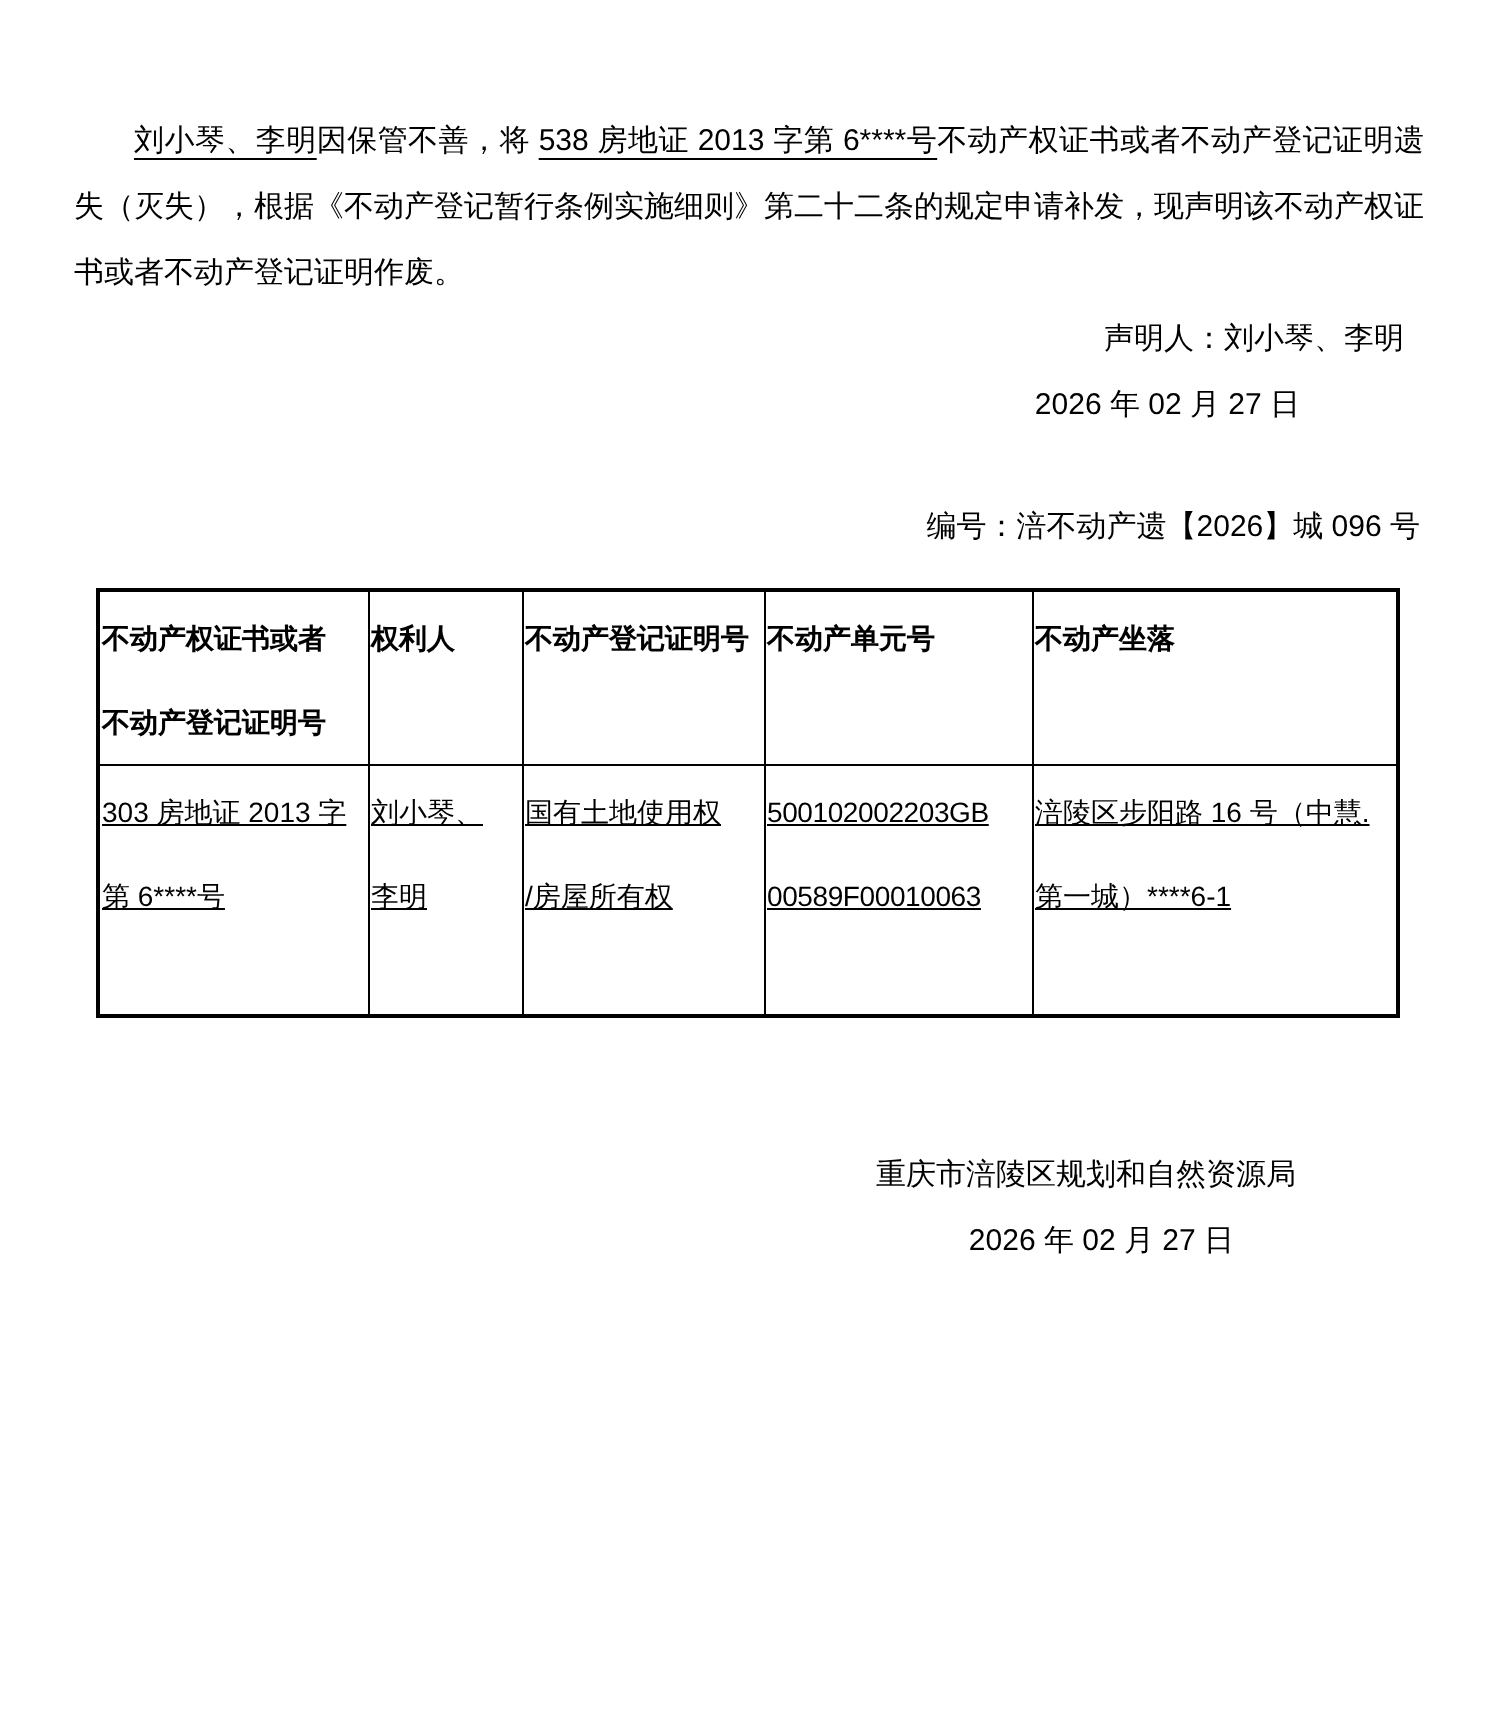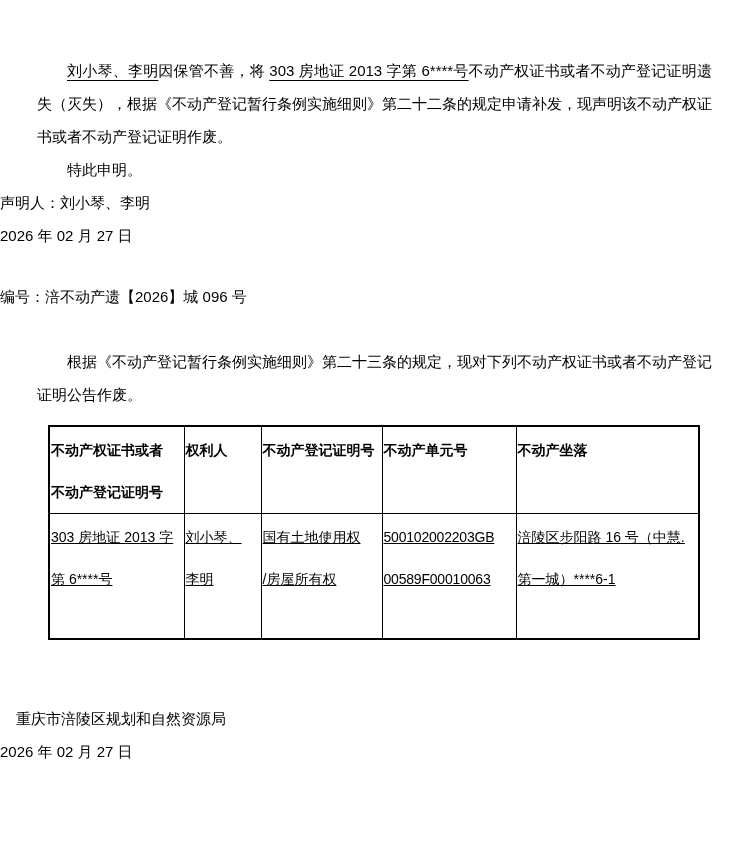--- a/index.html
+++ b/index.html
@@ -27,21 +27,21 @@
   .closing{
     margin:0 37px;
     line-height:33px;
     text-indent:2em;
   }
   .u{
     text-decoration:underline;
     text-underline-offset:4px;
   }
   .right-line{
-    text-align:left;
+    text-align:right;
     line-height:33px;
   }
   .pr-47{padding-right:47px;}
   .pr-99{padding-right:99px;}
   .pr-32{padding-right:39px;}
   .pr-101{padding-right:101px;margin-left:16px;}
   .pr-132{padding-right:132px;}
   .title2{margin-top:12px;}
   .doc-no{margin-top:28px;}
   .intro{margin-top:32px;}
@@ -66,31 +66,29 @@
   .cancel-table td{height:122px;text-decoration:underline;}
   td.unit-no{letter-spacing:-0.2px;}
   .footer{margin-top:62px;}
 </style>
 </head>
 <body>
 
 <div class="page">
 
 
-  <p class="para"><span class="u">刘小琴、李明</span><span>因保管不善，将 </span><span class="u">303 房地证 2013 字第 6****号</span><span>不动产权证书或者不动产登记证明遗失（灭失），根据《不动产登记暂行条例实施细则》第二十二条的规定申请补发，现声明该不动产权证书或者不动产登记证明作废。</span></p>
+  <p class="para"><span class="u">刘小琴、李明</span><span>因保管不善，将 </span><span class="u">538 房地证 2013 字第 6****号</span><span>不动产权证书或者不动产登记证明遗失（灭失），根据《不动产登记暂行条例实施细则》第二十二条的规定申请补发，现声明该不动产权证书或者不动产登记证明作废。</span></p>
 
-  <p class="closing">特此申明。</p>
 
   <div class="right-line pr-47">声明人：刘小琴、李明</div>
   <div class="right-line pr-99">2026 年 02 月 27 日</div>
 
 
   <div class="right-line pr-32 doc-no">编号：涪不动产遗【2026】城 096 号</div>
 
-  <p class="para intro">根据《不动产登记暂行条例实施细则》第二十三条的规定，现对下列不动产权证书或者不动产登记证明公告作废。</p>
 
   <table class="cancel-table">
     <colgroup>
       <col style="width:135px">
         <col style="width:77px">
         <col style="width:121px">
         <col style="width:134px">
         <col style="width:183px">
     </colgroup>
     <thead>

